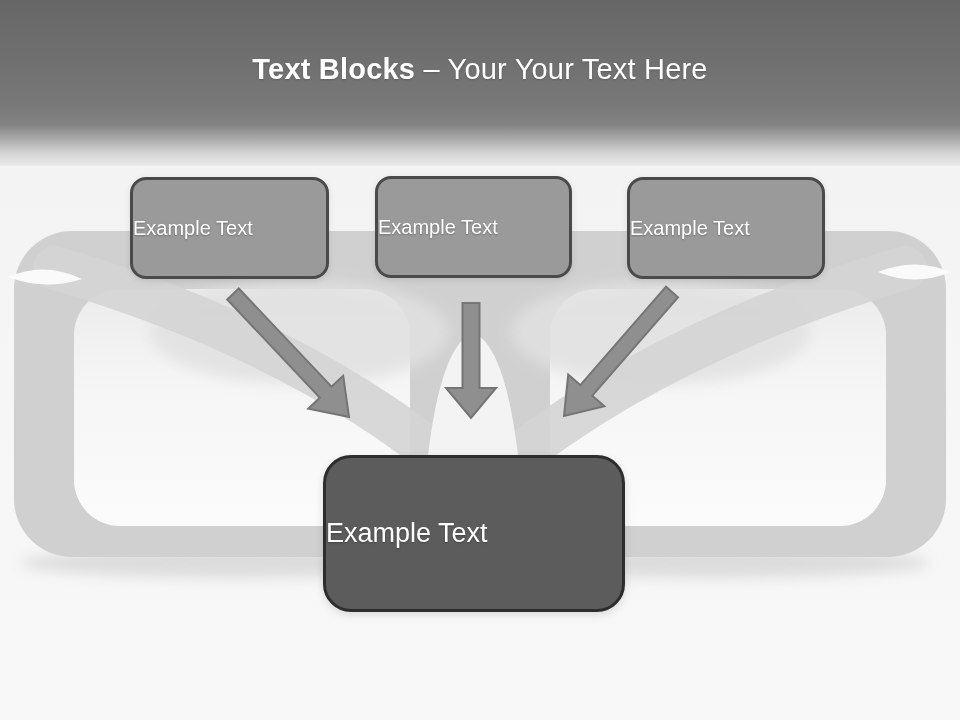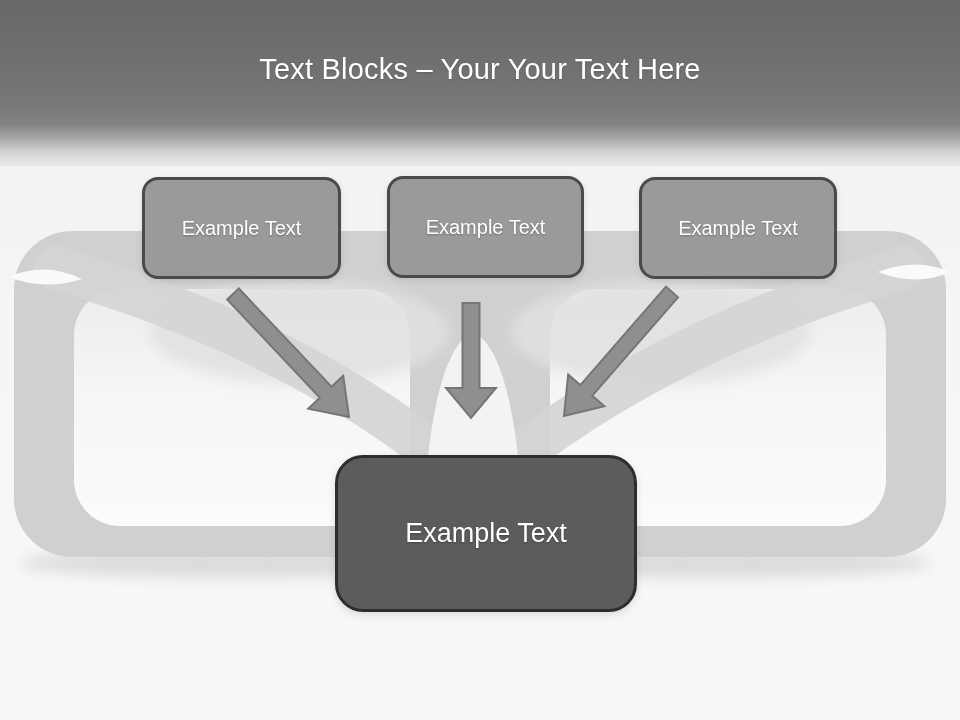--- a/index.html
+++ b/index.html
@@ -17,34 +17,33 @@
       #676767 0%, #707070 38%, #787878 62%, #828282 75%,
       #a6a6a6 83%, #d4d4d4 92%, #ebebeb 100%);
     z-index:3;
   }
   .title{
     position:absolute; left:0; top:49px; width:960px;
     margin:0; text-align:center; color:#ffffff;
     font-size:29px; line-height:40px; font-weight:400; letter-spacing:.2px;
     text-shadow:0 1px 2px rgba(0,0,0,.18);
   }
-  .title .t-bold{font-weight:400;text-align:right;}
+  .title .t-bold{font-weight:700;text-align:right;}
 
   
   .bg-art{position:absolute; left:0; top:0; z-index:0;}
 
   
   .arrows{position:absolute; left:0; top:0; z-index:1;}
 
   
   .block{
-    position:absolute; display:flex; align-items:center; justify-content:center;
+    position:absolute; display:flex; align-items:center; 
     color:#ffffff; text-align:center; box-sizing:border-box;
     text-shadow:0 1px 2px rgba(0,0,0,.28);
-    margin-left:12px;
   }
   .block-top{
     background:#9a9a9a; border:3px solid #4a4a4a; border-radius:16px;
     font-size:20px; z-index:2; box-shadow:0 2px 6px rgba(0,0,0,.10);
   }
   .block-top-1{left:130px; top:177px; width:199px; height:102px;}
   .block-top-2{left:375px; top:176px; width:197px; height:102px;}
   .block-top-3{left:627px; top:177px; width:198px; height:102px;}
   .block-center{
     left:323px; top:455px; width:302px; height:157px;

